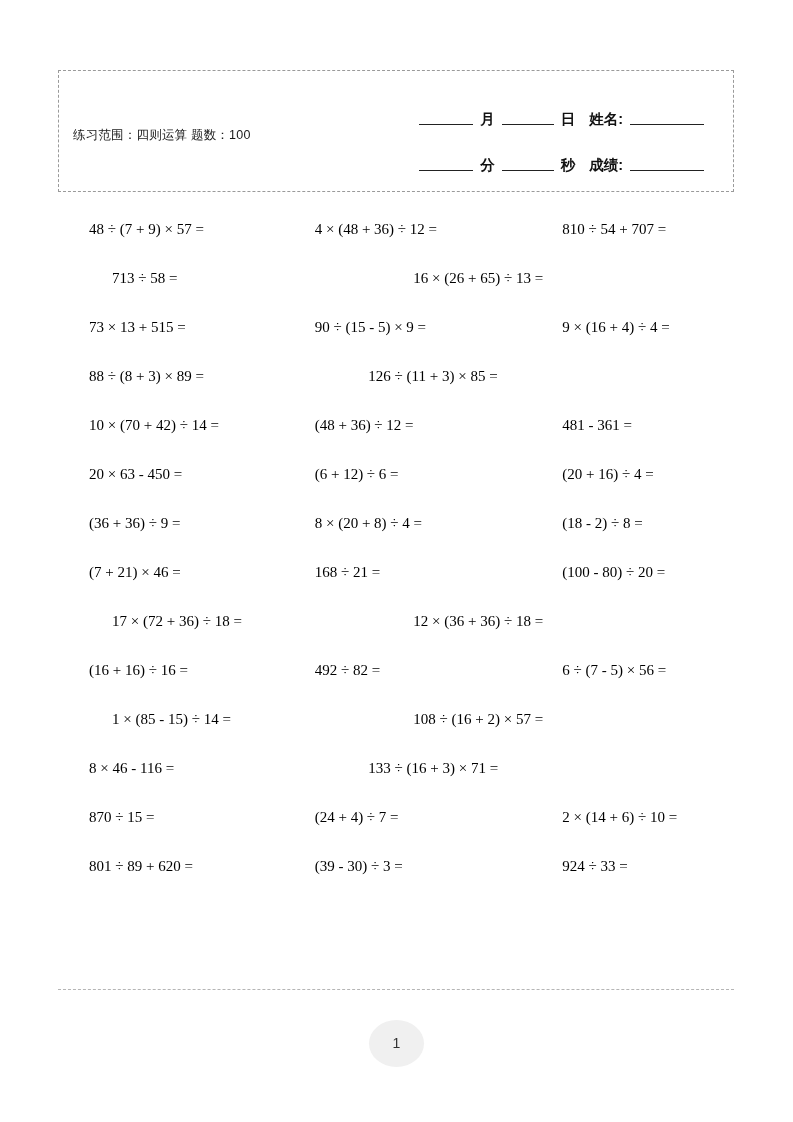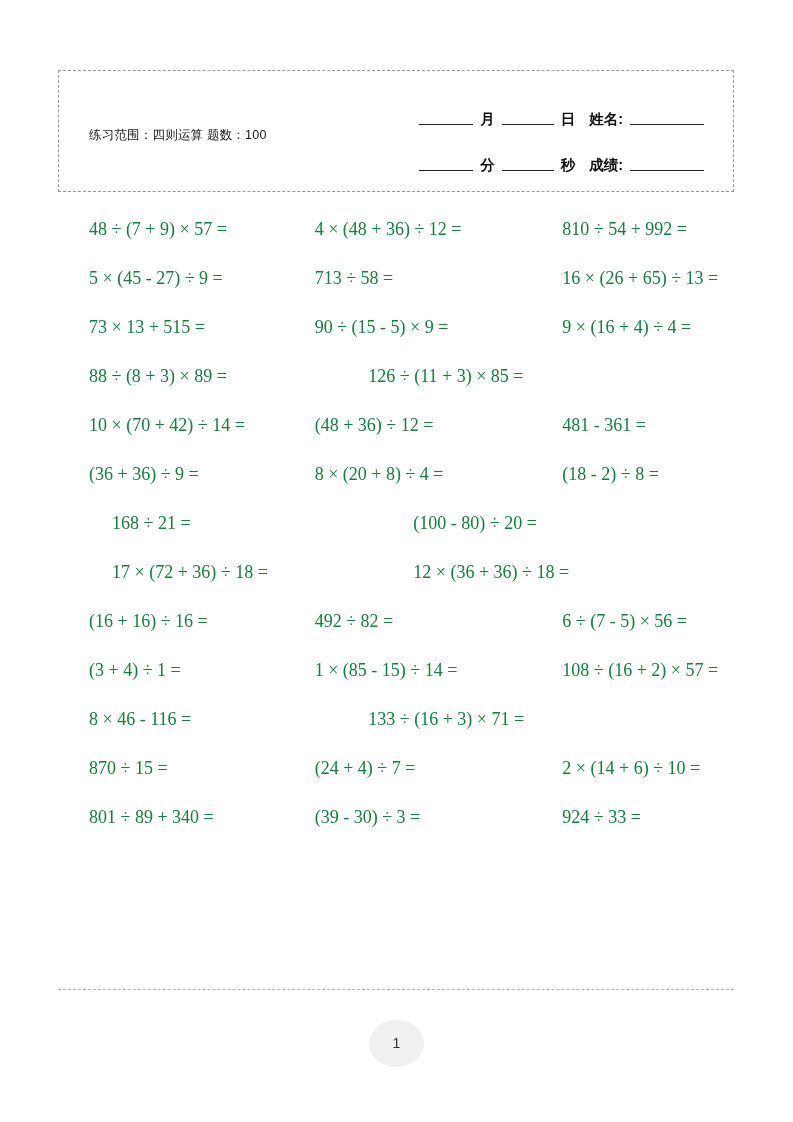--- a/index.html
+++ b/index.html
@@ -27,21 +27,21 @@
     position: absolute;
     left: 58px;
     top: 70px;
     width: 676px;
     height: 122px;
     border: 1px dashed #9a9a9a;
     box-sizing: border-box;
   }
   .range-line {
     position: absolute;
-    left: 30px;
+    left: 14px;
     top: 56px;
     font-family: "Liberation Sans", sans-serif;
     font-size: 12.5px;
     color: #1a1a1a;
     letter-spacing: 0.2px;
     white-space: nowrap;
   }
   .meta {
     position: absolute;
     right: 24px;
@@ -79,24 +79,24 @@
     left: 58px;
     top: 205px;
     width: 676px;
   }
   .prow {
     display: flex;
     height: 49px;
   }
   .cell {
     width: 33.33%;
-    font-size: 18px;
+    font-size: 15px;
     line-height: 49px;
     white-space: nowrap;
-    color: #15803d;
+    color: #000000;
   }
   .cell.c1 { padding-left: 31px; }
   .cell.c2 { padding-left: 54px; }
   .cell.c3 { padding-left: 76px; }
 
   
   .footer-rule {
     position: absolute;
     left: 58px;
     top: 989px;
@@ -143,75 +143,79 @@
         <span class="meta-label" style="padding-left:12px;">成绩:</span>
         <span class="blank b-lg"></span>
       </div>
     </div>
   </div>
 
   <div class="problems">
     <div class="prow">
       <div class="cell c1">48 ÷ (7 + 9) × 57 =</div>
       <div class="cell c2">4 × (48 + 36) ÷ 12 =</div>
-      <div class="cell c3">810 ÷ 54 + 992 =</div>
-    </div>
-    <div class="prow">
-      <div class="cell c1">5 × (45 - 27) ÷ 9 =</div>
+      <div class="cell c3">810 ÷ 54 + 707 =</div>
+    </div>
+    <div class="prow">
       <div class="cell c2">713 ÷ 58 =</div>
       <div class="cell c3">16 × (26 + 65) ÷ 13 =</div>
     </div>
     <div class="prow">
       <div class="cell c1">73 × 13 + 515 =</div>
       <div class="cell c2">90 ÷ (15 - 5) × 9 =</div>
       <div class="cell c3">9 × (16 + 4) ÷ 4 =</div>
     </div>
     <div class="prow">
       <div class="cell c1">88 ÷ (8 + 3) × 89 =</div>
       <div class="cell c2">126 ÷ (11 + 3) × 85 =</div>
     </div>
     <div class="prow">
       <div class="cell c1">10 × (70 + 42) ÷ 14 =</div>
       <div class="cell c2">(48 + 36) ÷ 12 =</div>
       <div class="cell c3">481 - 361 =</div>
     </div>
     <div class="prow">
+      <div class="cell c1">20 × 63 - 450 =</div>
+      <div class="cell c2">(6 + 12) ÷ 6 =</div>
+      <div class="cell c3">(20 + 16) ÷ 4 =</div>
+    </div>
+    <div class="prow">
       <div class="cell c1">(36 + 36) ÷ 9 =</div>
       <div class="cell c2">8 × (20 + 8) ÷ 4 =</div>
       <div class="cell c3">(18 - 2) ÷ 8 =</div>
     </div>
     <div class="prow">
+      <div class="cell c1">(7 + 21) × 46 =</div>
       <div class="cell c2">168 ÷ 21 =</div>
       <div class="cell c3">(100 - 80) ÷ 20 =</div>
     </div>
     <div class="prow">
       <div class="cell c2">17 × (72 + 36) ÷ 18 =</div>
       <div class="cell c3">12 × (36 + 36) ÷ 18 =</div>
     </div>
     <div class="prow">
       <div class="cell c1">(16 + 16) ÷ 16 =</div>
       <div class="cell c2">492 ÷ 82 =</div>
       <div class="cell c3">6 ÷ (7 - 5) × 56 =</div>
     </div>
     <div class="prow">
-      <div class="cell c1">(3 + 4) ÷ 1 =</div>
       <div class="cell c2">1 × (85 - 15) ÷ 14 =</div>
       <div class="cell c3">108 ÷ (16 + 2) × 57 =</div>
     </div>
     <div class="prow">
       <div class="cell c1">8 × 46 - 116 =</div>
       <div class="cell c2">133 ÷ (16 + 3) × 71 =</div>
     </div>
     <div class="prow">
       <div class="cell c1">870 ÷ 15 =</div>
       <div class="cell c2">(24 + 4) ÷ 7 =</div>
       <div class="cell c3">2 × (14 + 6) ÷ 10 =</div>
     </div>
     <div class="prow">
-      <div class="cell c1">801 ÷ 89 + 340 =</div>
+      <div class="cell c1">801 ÷ 89 + 620 =</div>
       <div class="cell c2">(39 - 30) ÷ 3 =</div>
       <div class="cell c3">924 ÷ 33 =</div>
     </div>
   </div>
 
   <div class="footer-rule"></div>
   <div class="page-num">1</div>
 
 </div>
 

